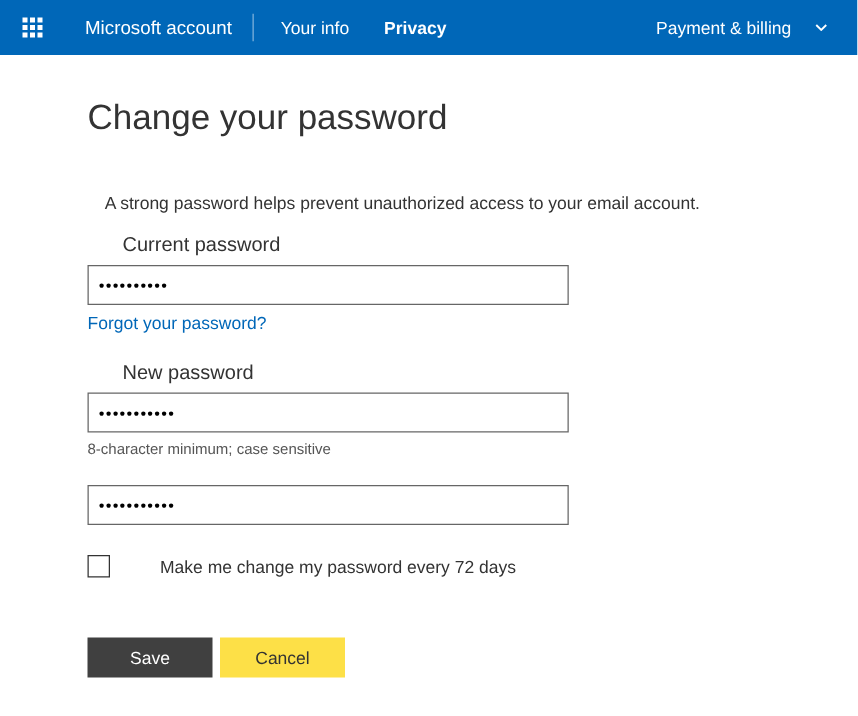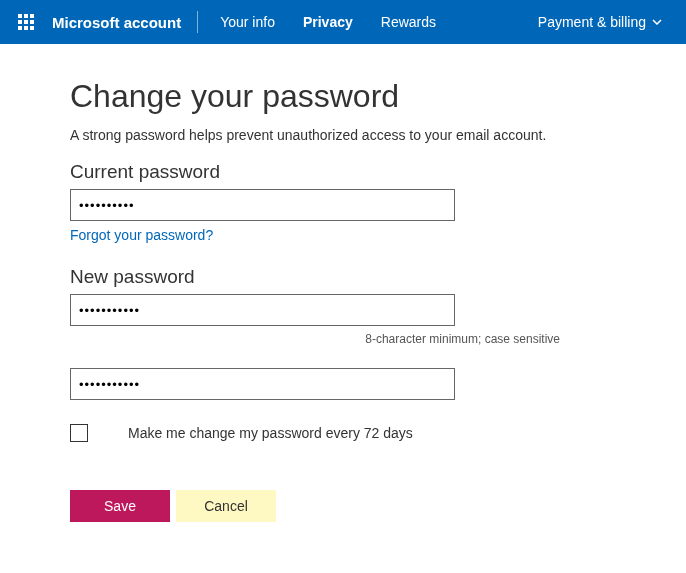--- a/index.html
+++ b/index.html
@@ -26,22 +26,22 @@
       gap: 2px;
       padding: 8px;
       cursor: pointer;
     }
     .app-grid-icon span {
       background: #fff;
       width: 4px;
       height: 4px;
     }
     .brand {
-      margin-left: 10px;
-      font-weight: 700;
+      margin-left: 26px;
+      font-weight: 400;
       font-size: 15px;
       padding-right: 16px;
       cursor: pointer;
     }
     .nav-divider {
       width: 1px;
       height: 22px;
       background: rgba(255,255,255,0.5);
       margin: 0 8px 0 0;
     }
@@ -52,45 +52,48 @@
       align-items: center;
       cursor: pointer;
       font-size: 14px;
       white-space: nowrap;
     }
     .nav-item.active {
       font-weight: 700;
     }
     .nav-item.payment {
       margin-left: auto;
+      gap: 13px;
     }
     .chevron-down {
       margin-left: 6px;
       display: inline-block;
     }
     .chevron-down svg { display: block; }
     .content {
       padding: 34px 0 0 70px;
       width: 560px;
     }
     h1 {
       font-weight: 300;
-      font-size: 32px;
-      color: #333;
-      margin-bottom: 12px;
+      font-size: 28px;
+      color: #333;
+      margin-bottom: 44px;
     }
     .subtitle {
       font-size: 14px;
       color: #333;
       margin-bottom: 18px;
+      text-align: right;
     }
     .field-label {
-      font-size: 19px;
+      font-size: 16px;
       color: #333;
       margin-bottom: 6px;
+      margin-left: 28px;
     }
     .text-input {
       width: 385px;
       height: 32px;
       border: 1px solid #666;
       padding: 4px 8px;
       font-size: 13px;
       font-family: inherit;
       letter-spacing: 1px;
       color: #000;
@@ -101,21 +104,20 @@
       margin-top: 6px;
       color: #0067b8;
       font-size: 14px;
       cursor: pointer;
     }
     .block { margin-bottom: 22px; }
     .hint {
       font-size: 12px;
       color: #555;
       margin-top: 6px;
-      text-align: right;
     }
     .checkbox-row {
       display: flex;
       align-items: center;
       margin-top: 24px;
       margin-bottom: 48px;
       cursor: pointer;
       gap: 28px;
     }
     .checkbox {
@@ -135,25 +137,25 @@
     }
     .btn {
       width: 100px;
       height: 32px;
       border: none;
       font-size: 14px;
       font-family: inherit;
       cursor: pointer;
     }
     .btn-primary {
-      background: #be185d;
+      background: #404040;
       color: #fff;
     }
     .btn-secondary {
-      background: #fef9c3;
+      background: #fde047;
       color: #333;
     }
   </style>
 </head>
 <body>
 
 <div class="topbar">
   <div class="app-grid-icon">
     <span></span>
       <span></span>
@@ -162,21 +164,20 @@
       <span></span>
       <span></span>
     <span></span>
       <span></span>
       <span></span>
   </div>
   <div class="brand">Microsoft account</div>
   <div class="nav-divider"></div>
   <div class="nav-item">Your info</div>
   <div class="nav-item active">Privacy</div>
-  <div class="nav-item">Rewards</div>
   <div class="nav-item payment">
     <span>Payment &amp; billing</span>
     <span class="chevron-down">
       <svg width="10" height="6" viewBox="0 0 10 6">
           <path d="M1 1 L5 5 L9 1" stroke="#fff" stroke-width="1.5" fill="none"></path>
         </svg>
     </span>
   </div>
 </div>
 

